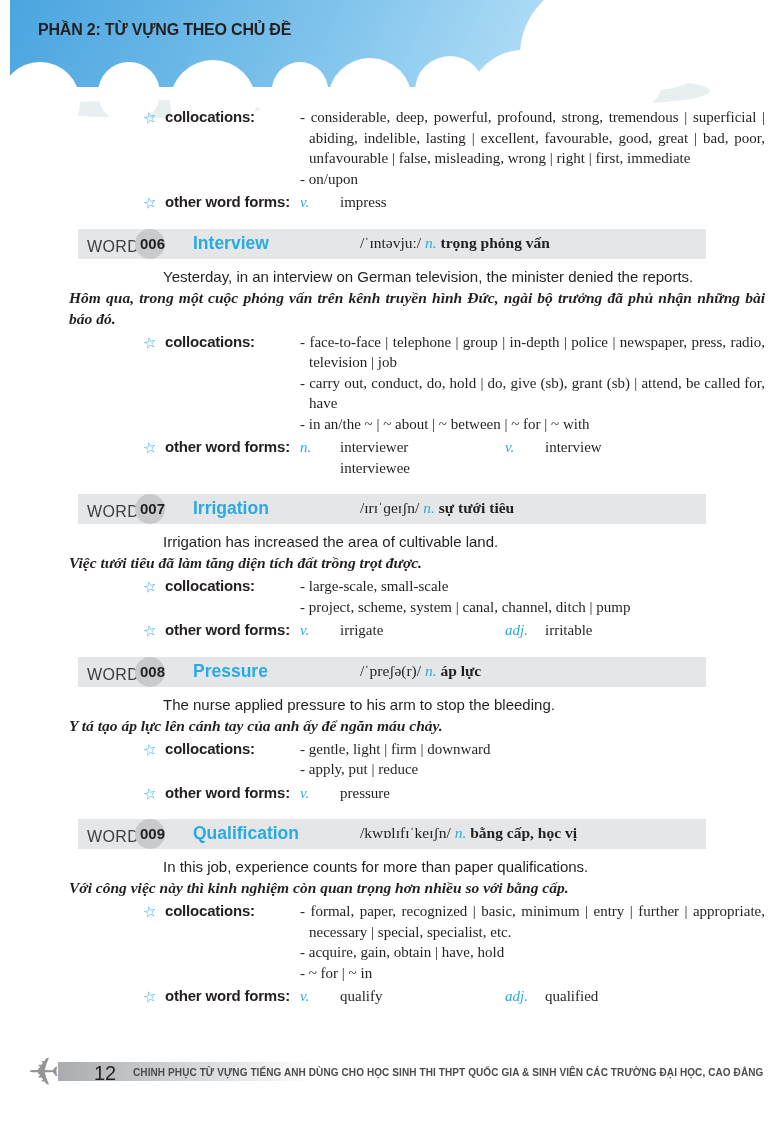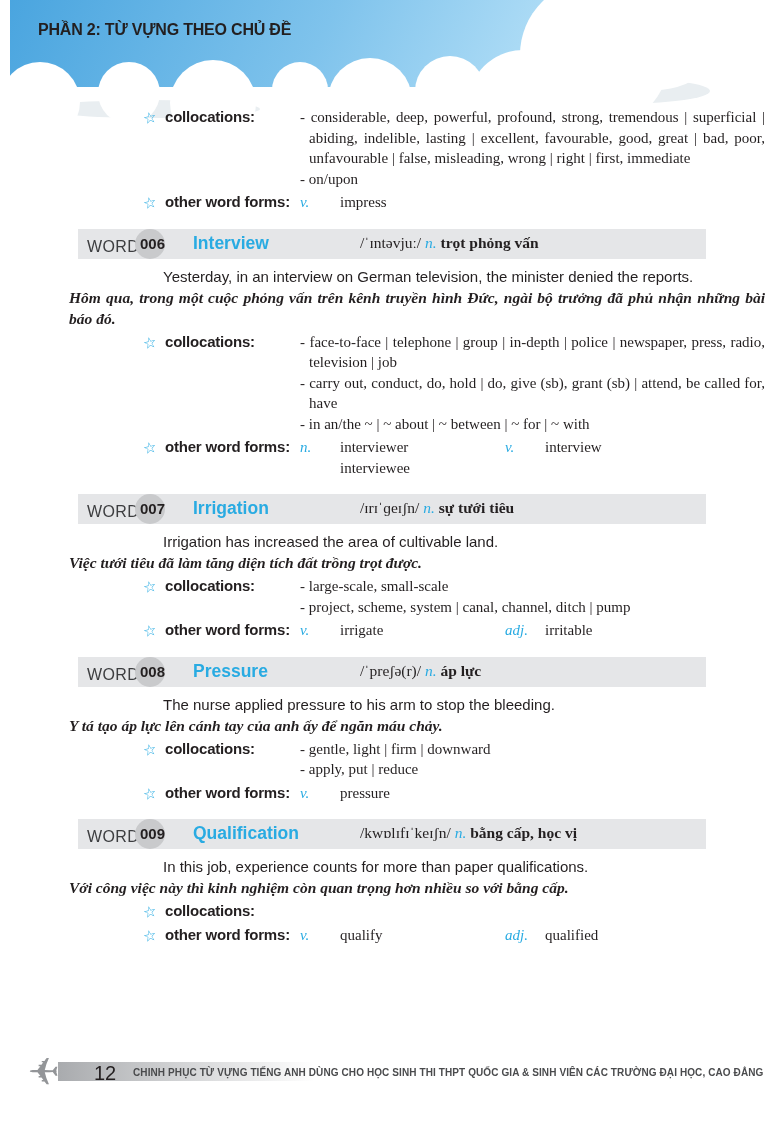--- a/index.html
+++ b/index.html
@@ -95,21 +95,21 @@
               </div>
             </div>
           </div>
         </div>
       </div>
       <section>
         <div class="word-bar">
           <span class="word-label">WORD</span>
           <span class="word-circle">006</span>
           <span class="word-headword">Interview</span>
-          <span class="word-phon"><span>/ˈɪntəvjuː/ </span><span class="word-pos">n. </span><span class="word-meaning">trọt phỏng vấn</span></span>
+          <span class="word-phon"><span>/ˈɪntəvjuː/ </span><span class="word-pos">n. </span><span class="word-meaning">trọng phỏng vấn</span></span>
         </div>
         <div class="example-en">Yesterday, in an interview on German television, the minister denied the reports.</div>
         <div class="example-vi">Hôm qua, trong một cuộc phỏng vấn trên kênh truyền hình Đức, ngài bộ trưởng đã phủ nhận những bài báo đó.</div>
         <div class="row">
           <div class="star">☆</div>
           <div class="row-label">collocations:</div>
           <div class="row-content">
             <div class="colloc-line">- face-to-face | telephone | group | in-depth | police | newspaper, press, radio, television | job</div>
             <div class="colloc-line">- carry out, conduct, do, hold | do, give (sb), grant (sb) | attend, be called for, have</div>
             <div class="colloc-line">- in an/the ~ | ~ about | ~ between | ~ for | ~ with</div>
@@ -206,20 +206,25 @@
           <span class="word-label">WORD</span>
           <span class="word-circle">009</span>
           <span class="word-headword">Qualification</span>
           <span class="word-phon"><span>/kwɒlɪfɪˈkeɪʃn/ </span><span class="word-pos">n. </span><span class="word-meaning">bằng cấp, học vị</span></span>
         </div>
         <div class="example-en">In this job, experience counts for more than paper qualifications.</div>
         <div class="example-vi">Với công việc này thì kinh nghiệm còn quan trọng hơn nhiều so với bằng cấp.</div>
         <div class="row">
           <div class="star">☆</div>
           <div class="row-label">collocations:</div>
+          <div class="row-content">
+            <div class="colloc-line">- formal, paper, recognized | basic, minimum | entry | further | appropriate, necessary | special, specialist, etc.</div>
+            <div class="colloc-line">- acquire, gain, obtain | have, hold</div>
+            <div class="colloc-line">- ~ for | ~ in</div>
+          </div>
         </div>
         <div class="row">
           <div class="star">☆</div>
           <div class="row-label">other word forms:</div>
           <div class="owf-content">
             <div class="owf-group">
               <div class="owf-pos">v.</div>
               <div>
                 <div>qualify</div>
               </div>

